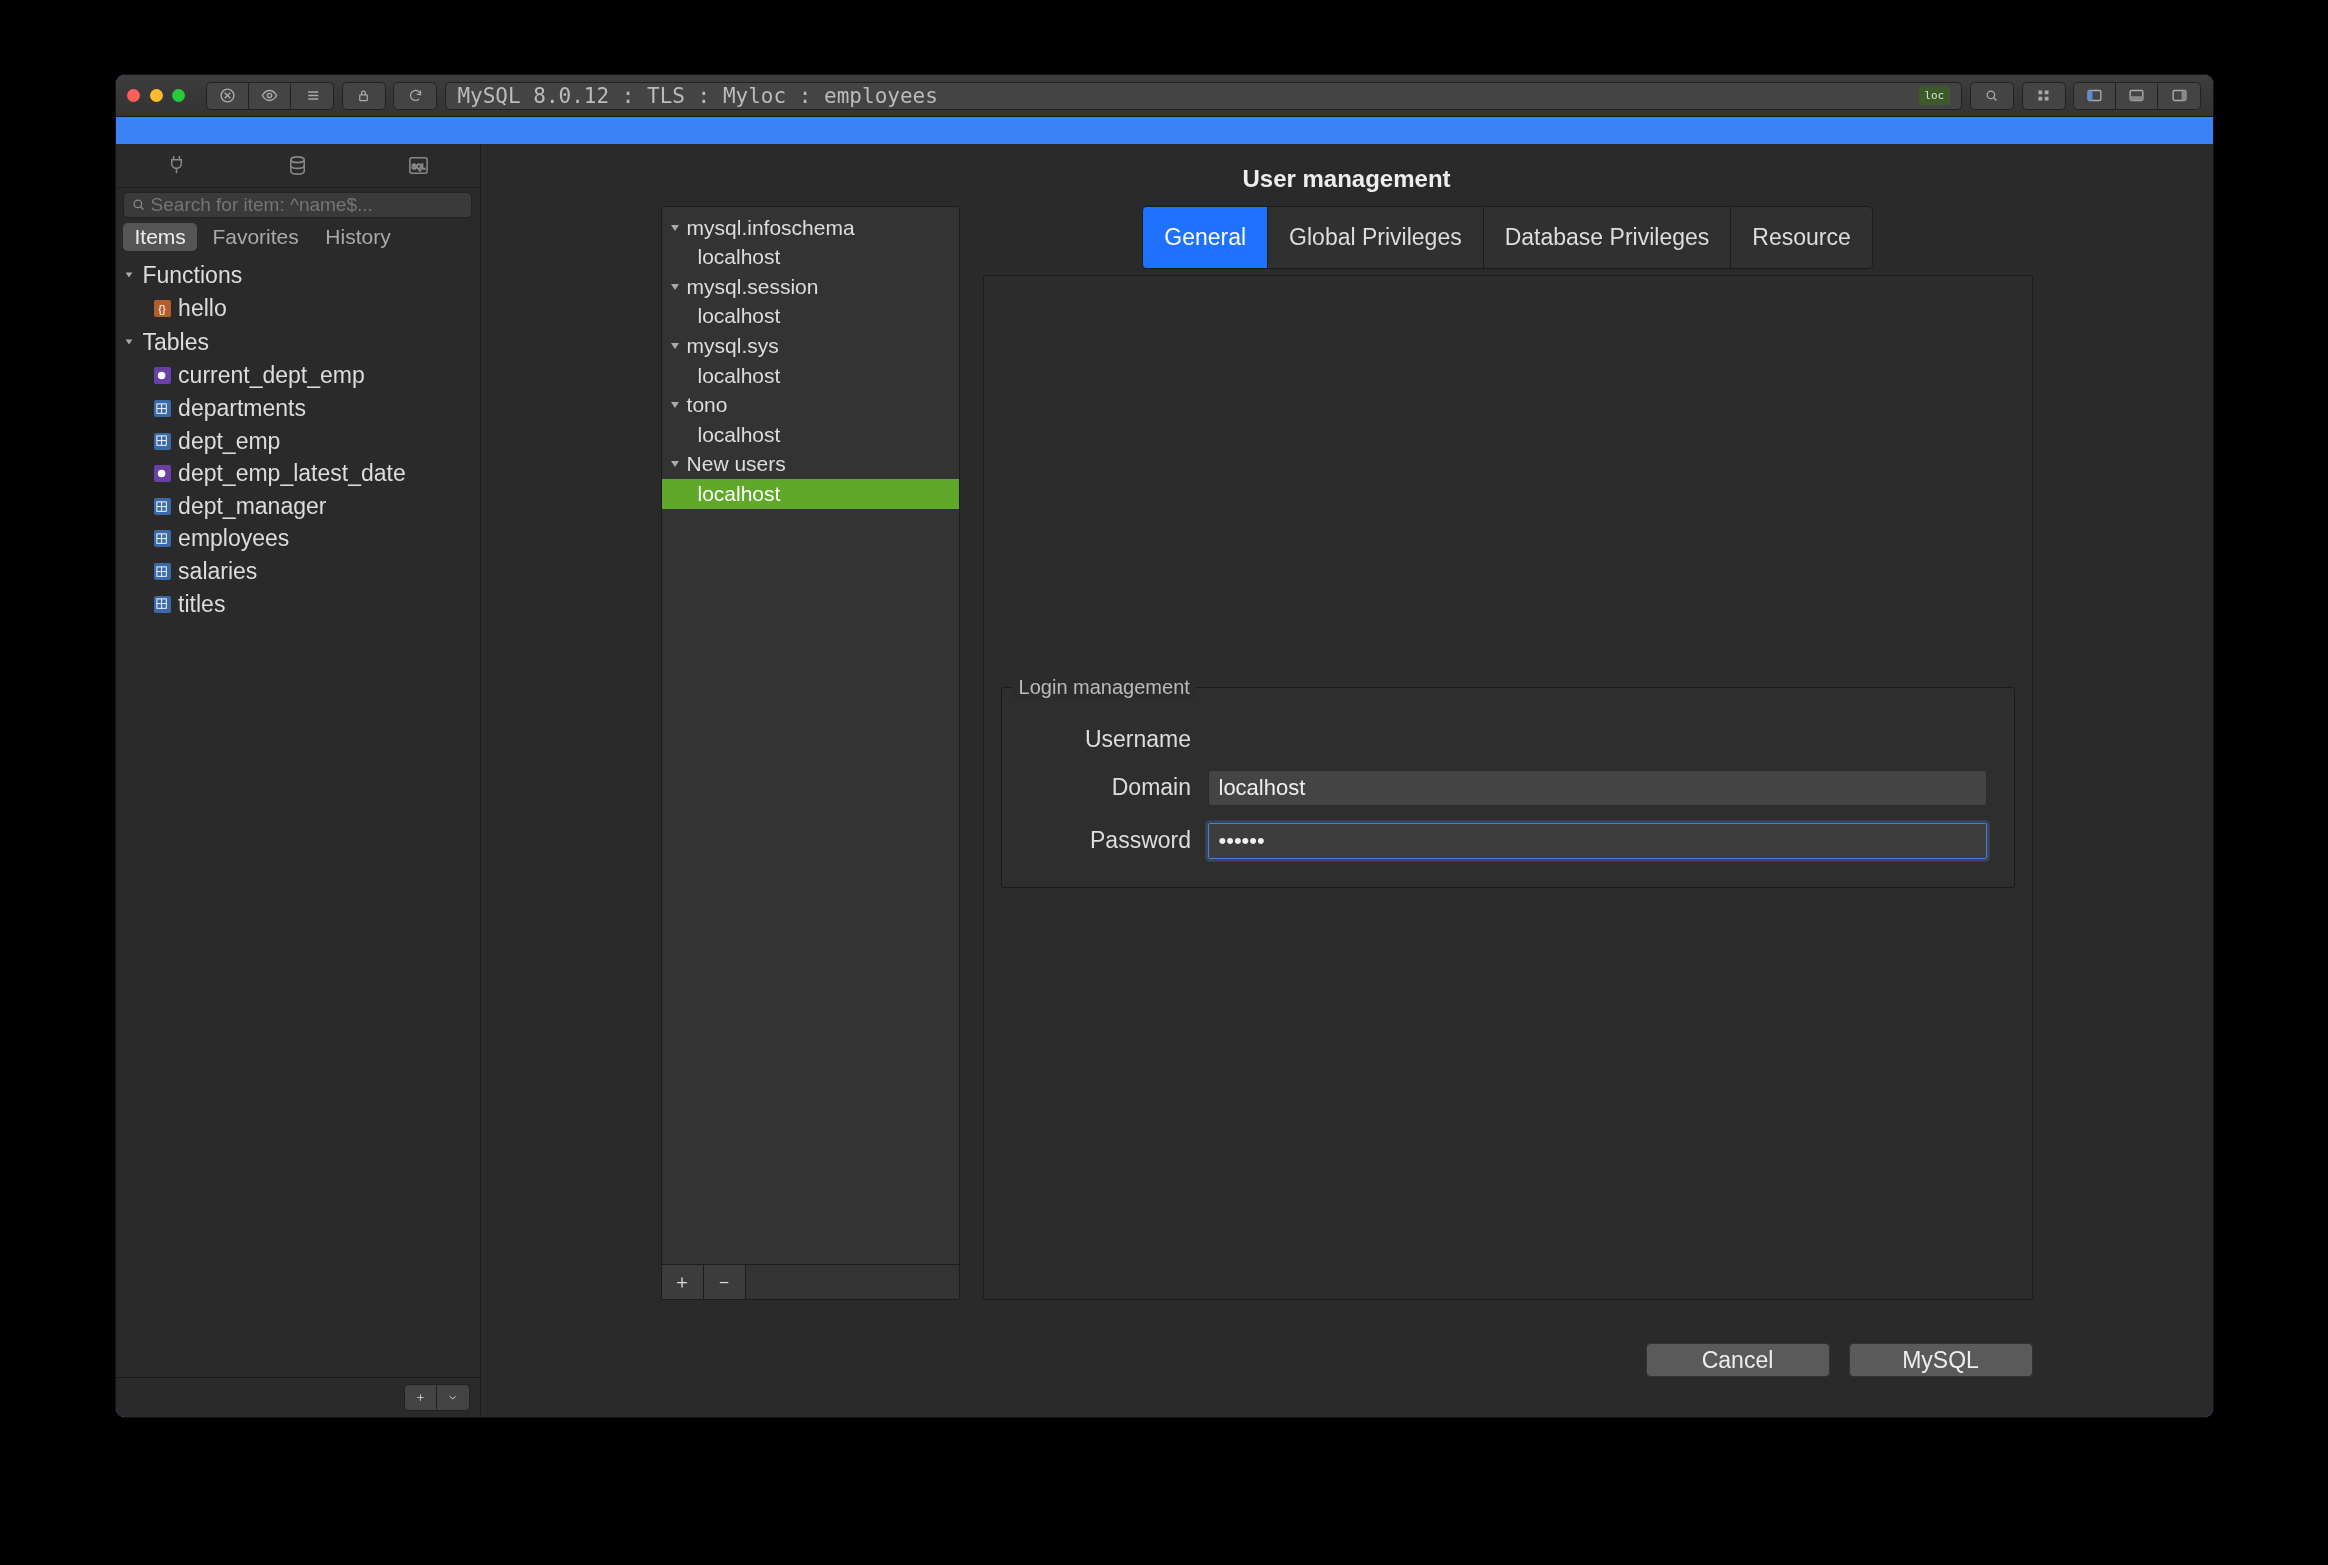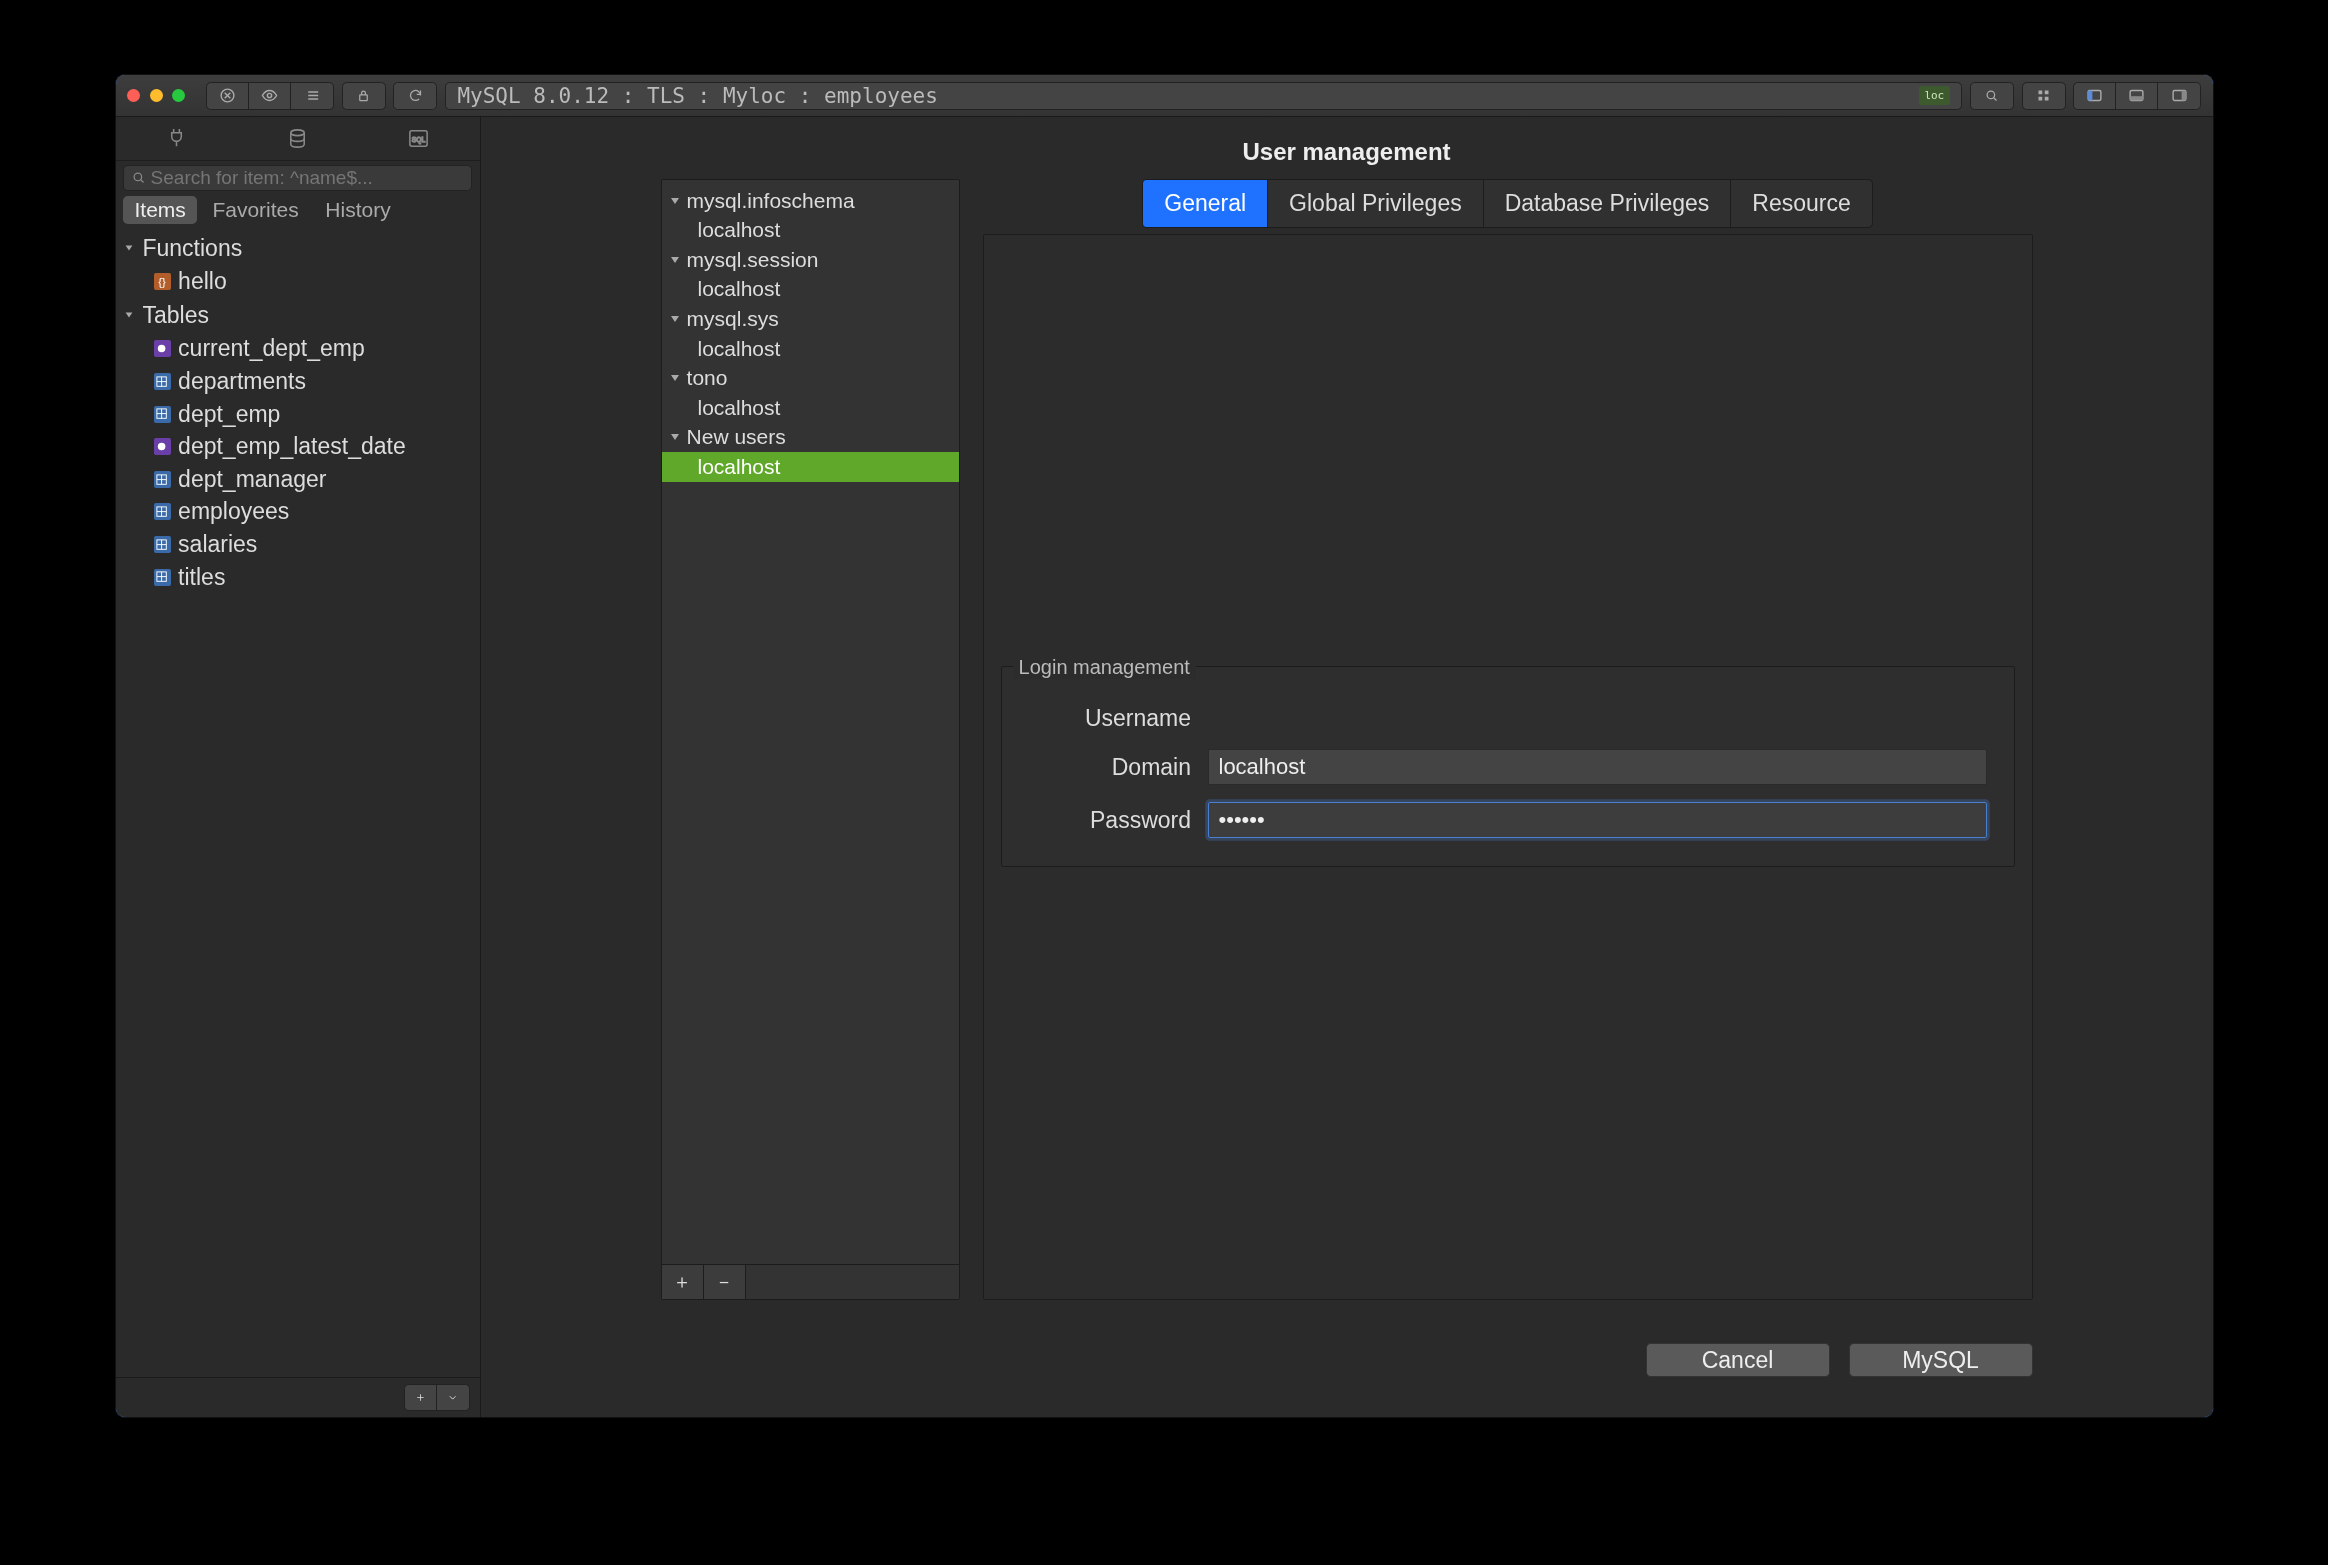--- a/index.html
+++ b/index.html
@@ -18,20 +18,21 @@
     margin-top: 74px;
     width: 2099px;
     height: 1344px;
     background: #3b82f6;
     border-radius: 9.5px;
     box-shadow: 0 17px 57px rgba(0,0,0,0.8);
     display: flex;
     flex-direction: column;
     overflow: hidden;
     border: 0.9px solid #111;
+    gap: 27px;
   }
   
   .titlebar {
     height: 42px;
     background: linear-gradient(#3d3d3d, #333);
     border-bottom: 0.9px solid #1a1a1a;
     display: flex;
     align-items: center;
     padding: 0 11.4px;
     gap: 7.6px;
@@ -305,21 +306,21 @@
     margin-bottom: 5.7px;
   }
   .seg-inner {
     display: flex;
     border: 0.9px solid #1c1c1c;
     border-radius: 4.7px;
     overflow: hidden;
     background: #303030;
   }
   .seg-item {
-    padding: 10px 21px;
+    padding: 17px 21px;
     color: #ddd;
     border-right: 0.9px solid #1c1c1c;
     font-size: 23px;
   }
   .seg-item:last-child { border-right: none; }
   .seg-item.active { background: #1e72ff; color: #fff; }
   .card {
     border: 0.9px solid #1c1c1c;
     border-radius: 1.9px;
     flex: 1;

